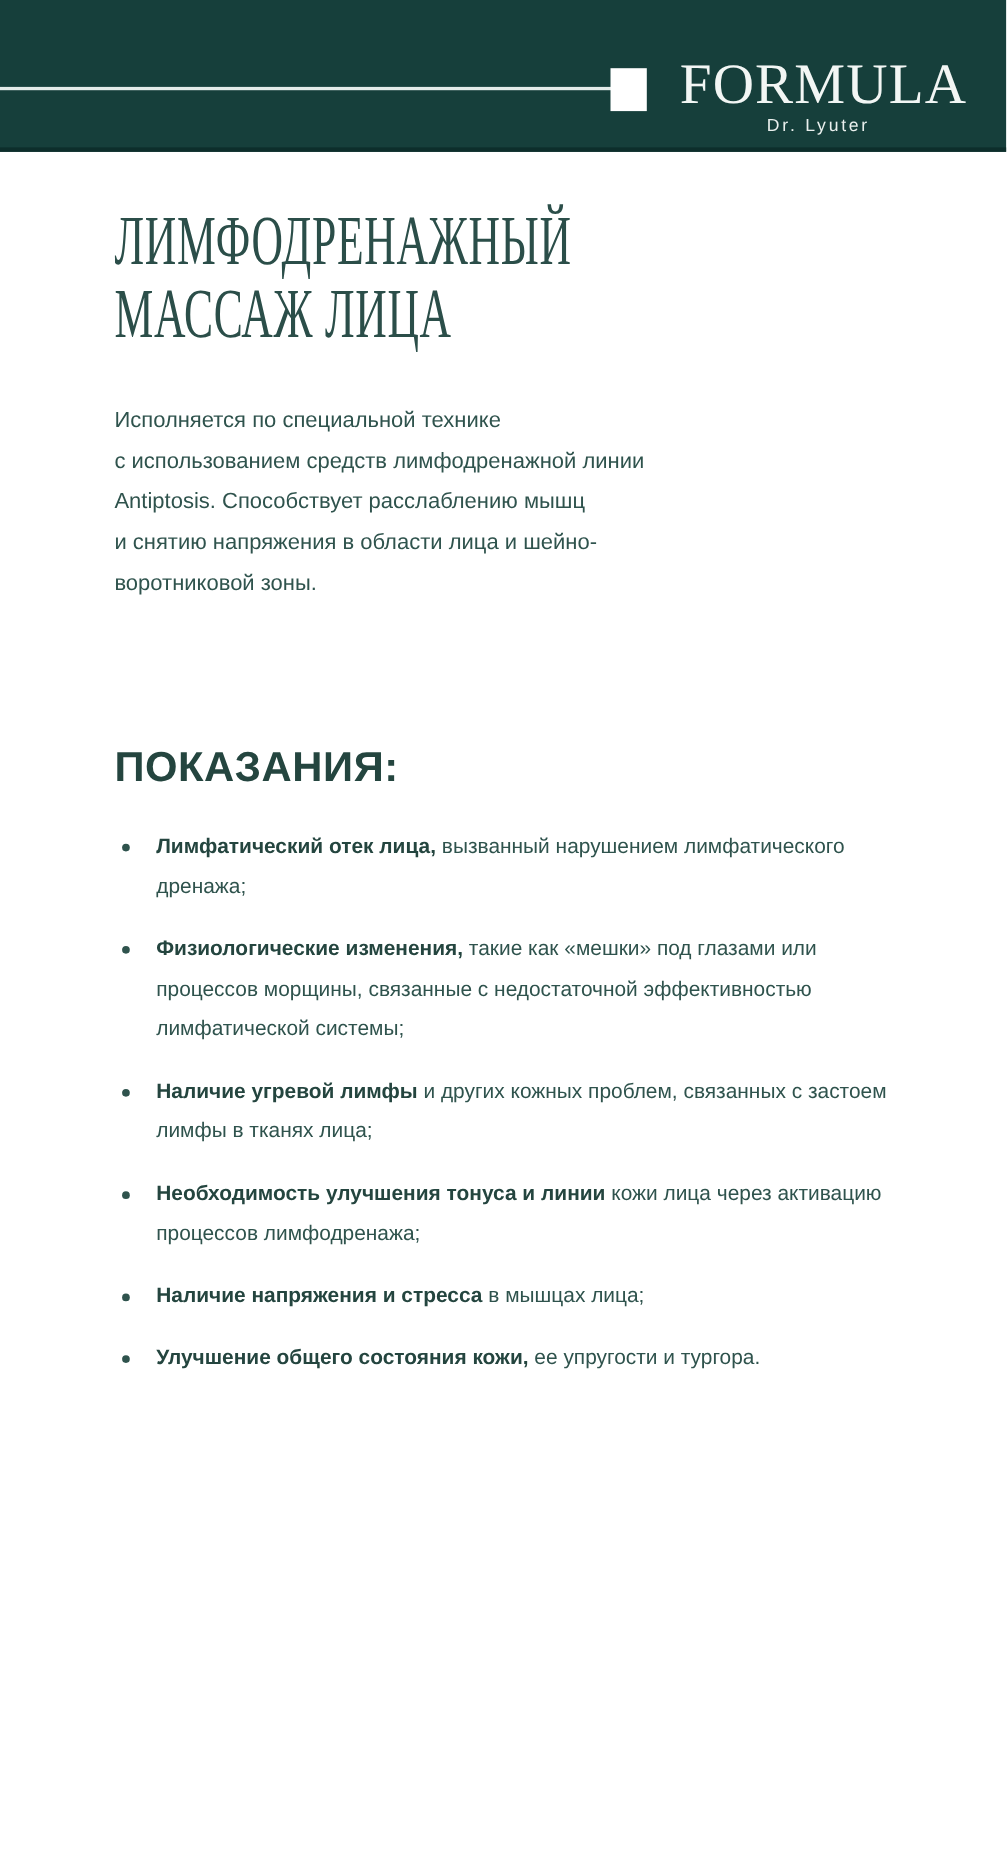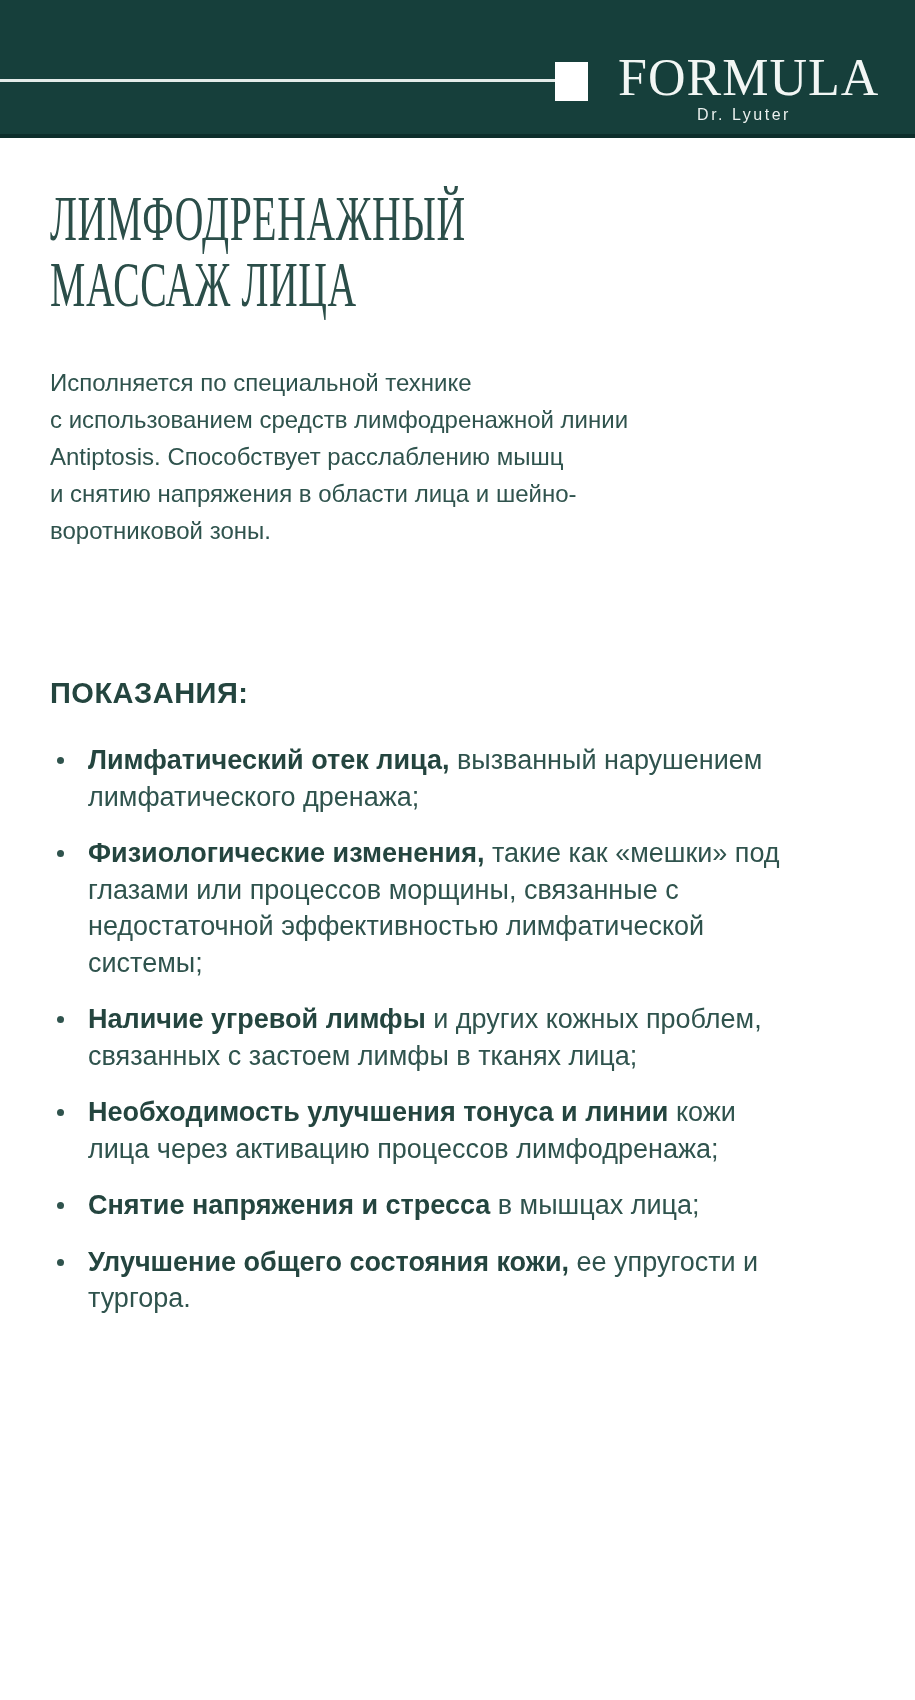--- a/index.html
+++ b/index.html
@@ -60,62 +60,62 @@
   .logo-sub {
     margin-top: 2px;
     font-size: 16px;
     letter-spacing: 2.5px;
     color: #eaf0ee;
     white-space: nowrap;
   }
 
   
   .content {
-    padding: 0 80px 0 50px;
+    padding: 0 80px 0 104px;
   }
   .title {
     margin: 0;
     padding-top: 48px;
     font-family: "Liberation Serif", serif;
     font-weight: 400;
     font-size: 64px;
     line-height: 66px;
     letter-spacing: 1px;
     color: #2b4e49;
     white-space: pre-line;
     transform: scaleX(0.62);
     transform-origin: left top;
   }
   .intro {
     margin: 0;
     margin-top: 46px;
-    font-size: 24px;
+    font-size: 20px;
     line-height: 37px;
     color: #2f534d;
     white-space: pre-line;
   }
   .indications-heading {
     margin: 0;
     margin-top: 128px;
-    font-size: 29px;
+    font-size: 38px;
     font-weight: bold;
     letter-spacing: 0.5px;
     color: #24453f;
   }
   .indications-list {
     margin: 32px 0 0 0;
     padding: 0;
     list-style: none;
     max-width: 745px;
   }
   .item {
     position: relative;
     padding-left: 38px;
     margin-bottom: 20px;
-    font-size: 27px;
+    font-size: 19px;
     line-height: 36.5px;
     color: #2f534d;
   }
   .dot {
     position: absolute;
     left: 7px;
     top: 15px;
     width: 7px;
     height: 7px;
     border-radius: 50%;
@@ -165,21 +165,21 @@
       <li class="item">
         <span class="dot"></span>
         <span><b>Наличие угревой лимфы</b><span> и других кожных проблем, связанных с застоем лимфы в тканях лица;</span></span>
       </li>
       <li class="item">
         <span class="dot"></span>
         <span><b>Необходимость улучшения тонуса и линии</b><span> кожи лица через активацию процессов лимфодренажа;</span></span>
       </li>
       <li class="item">
         <span class="dot"></span>
-        <span><b>Снятие напряжения и стресса</b><span> в мышцах лица;</span></span>
+        <span><b>Наличие напряжения и стресса</b><span> в мышцах лица;</span></span>
       </li>
       <li class="item">
         <span class="dot"></span>
         <span><b>Улучшение общего состояния кожи,</b><span> ее упругости и тургора.</span></span>
       </li>
     </ul>
 
   </div>
 </div>
 

